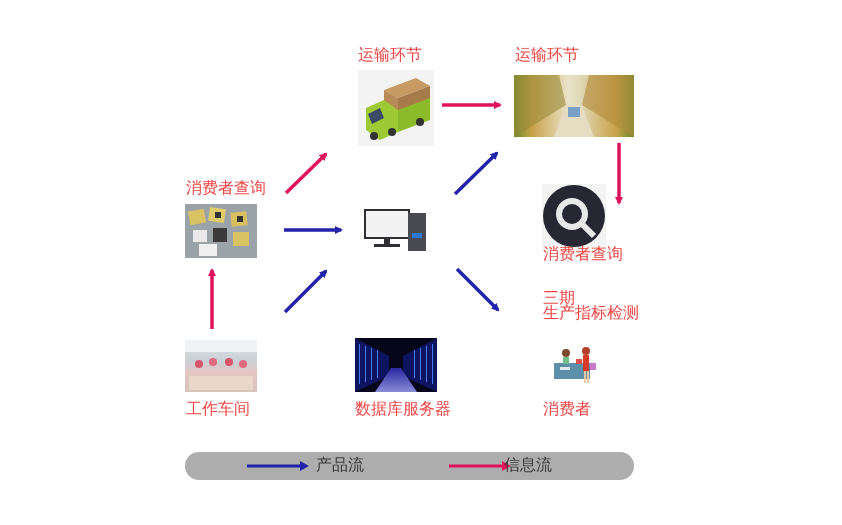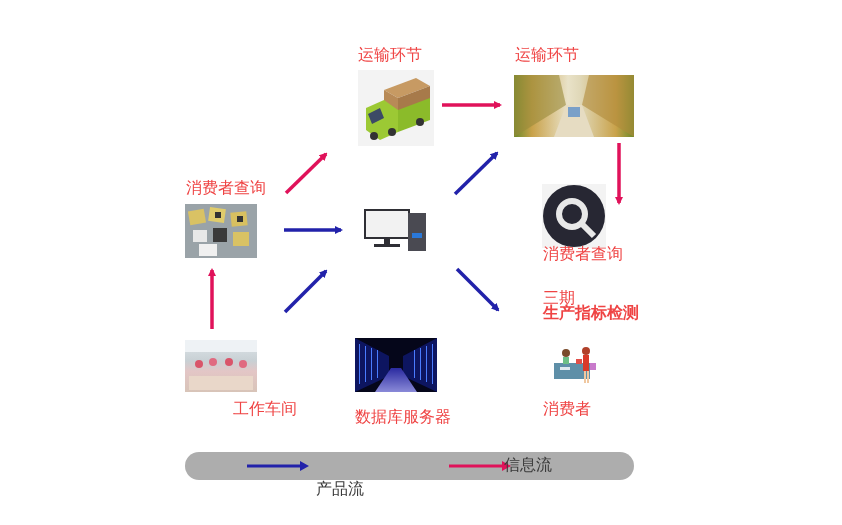--- a/index.html
+++ b/index.html
@@ -89,33 +89,33 @@
 
 <div class="abs" style="left:542px;top:184px;width:64px;height:64px;background:#f3f3f3;">
   <svg width="64" height="64" viewBox="0 0 64 64">
     <circle cx="32" cy="32" r="31" fill="#272733"></circle>
     <circle cx="30" cy="30" r="13" fill="none" stroke="#e8e8e8" stroke-width="6"></circle>
     <line x1="39" y1="39" x2="52" y2="52" stroke="#e8e8e8" stroke-width="6"></line>
   </svg>
 </div>
 <div class="lbl" style="left:543px;top:243px;">消费者查询</div>
 <div class="lbl" style="left:543px;top:287px;font-family:Liberation Serif, serif;">三期</div>
-<div class="lbl" style="left:543px;top:302px;font-weight:bold;">生产指标检测</div>
+<div class="lbl" style="left:543px;top:302px;">生产指标检测</div>
 
 <div class="abs" style="left:185px;top:340px;width:72px;height:52px;background:linear-gradient(180deg,#dfe6ea 0%,#c8d0d4 40%,#e3c6c6 60%,#d8c4b8 100%);overflow:hidden;">
   <svg width="72" height="52" viewBox="0 0 72 52">
     <rect x="0" y="0" width="72" height="12" fill="#eef2f5"></rect>
     <circle cx="14" cy="24" r="4" fill="#d9556a"></circle>
     <circle cx="28" cy="22" r="4" fill="#e06a80"></circle>
     <circle cx="44" cy="22" r="4" fill="#d9556a"></circle>
     <circle cx="58" cy="24" r="4" fill="#e06a80"></circle>
     <rect x="4" y="36" width="64" height="14" fill="#e9d7c9"></rect>
   </svg>
 </div>
-<div class="lbl" style="left:186px;top:398px;margin-left:47px;">工作车间</div>
+<div class="lbl" style="left:186px;top:398px;">工作车间</div>
 
 <div class="abs" style="left:355px;top:338px;width:82px;height:54px;background:#05061a;overflow:hidden;">
   <svg width="82" height="54" viewBox="0 0 82 54">
     <defs>
       <linearGradient id="flr" x1="0" y1="0" x2="0" y2="1">
         <stop offset="0" stop-color="#2a2aa0"></stop>
         <stop offset="1" stop-color="#8a8ad8"></stop>
       </linearGradient>
     </defs>
     <polygon points="0,0 34,18 34,38 0,54" fill="#0d1560"></polygon>
@@ -126,21 +126,21 @@
         <rect x="10" y="8" width="1" height="36"></rect>
       <rect x="16" y="10" width="1" height="32"></rect>
         <rect x="22" y="12" width="1" height="28"></rect>
       <rect x="77" y="6" width="1" height="40"></rect>
         <rect x="71" y="8" width="1" height="36"></rect>
       <rect x="65" y="10" width="1" height="32"></rect>
         <rect x="59" y="12" width="1" height="28"></rect>
     </g>
   </svg>
 </div>
-<div class="lbl" style="left:355px;top:398px;margin-top:8px;">数据库服务器</div>
+<div class="lbl" style="left:355px;top:398px;">数据库服务器</div>
 
 <div class="abs" style="left:552px;top:345px;width:46px;height:42px;">
   <svg width="46" height="42" viewBox="0 0 46 42">
     <rect x="2" y="18" width="36" height="16" fill="#5e8fa8"></rect>
     <rect x="8" y="22" width="10" height="3" fill="#dfe9ef"></rect>
     <circle cx="14" cy="8" r="4" fill="#7a4a2a"></circle>
     <rect x="11" y="12" width="6" height="7" fill="#6cbf86"></rect>
     <circle cx="34" cy="6" r="4" fill="#b0402a"></circle>
     <rect x="31" y="10" width="6" height="16" fill="#d83a2a"></rect>
     <rect x="32" y="26" width="2" height="12" fill="#f0c8a0"></rect>
@@ -149,19 +149,19 @@
     <rect x="24" y="14" width="6" height="5" fill="#e0504a"></rect>
   </svg>
 </div>
 <div class="lbl" style="left:543px;top:398px;font-family:Liberation Serif, serif;">消费者</div>
 
 <div class="legend-bar">
   <svg class="abs" style="left:62px;top:8px;" width="64" height="12">
     <line x1="0" y1="6" x2="55" y2="6" stroke="#2222aa" stroke-width="3"></line>
     <path d="M53,1 L62,6 L53,11 Z" fill="#2222aa"></path>
   </svg>
-  <span class="legend-text" style="left:131px;margin-top:24px;">产品流</span>
+  <span class="legend-text" style="left:131px;">产品流</span>
   <svg class="abs" style="left:264px;top:8px;" width="64" height="12">
     <line x1="0" y1="6" x2="55" y2="6" stroke="#e0125a" stroke-width="3"></line>
     <path d="M53,1 L62,6 L53,11 Z" fill="#e0125a"></path>
   </svg>
   <span class="legend-text" style="left:319px;">信息流</span>
 </div>
 
 </body></html>

